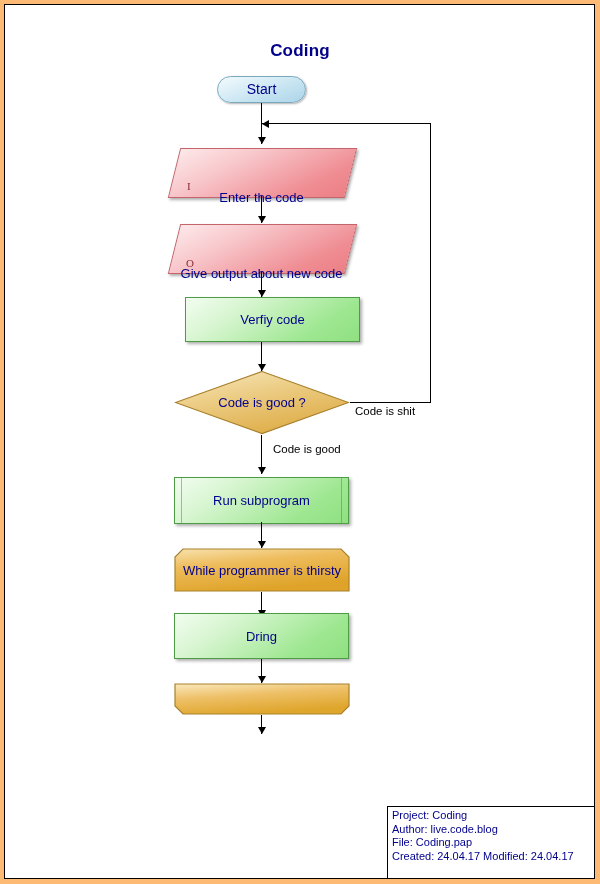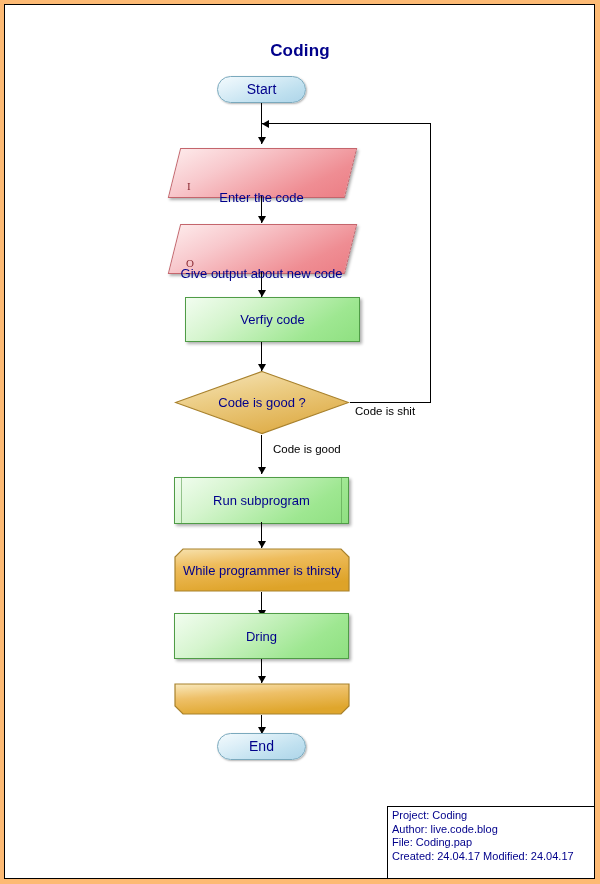--- a/index.html
+++ b/index.html
@@ -280,23 +280,20 @@
         </linearGradient>
       </defs>
       <polygon points="1,1 175,1 175,23 167,31 9,31 1,23" fill="url(#loopGradB)" stroke="#a8812c" stroke-width="1.2"></polygon>
     </svg>
     <span class="label"></span>
   </div>
 
   <div class="conn conn-v" style="left:261px; top:715px; height:19px;"></div>
   <div class="arrow-down" style="left:257.5px; top:727px;"></div>
 
-  <div class="node terminator" style="left:217px; top:733px; width:89px; height:27px;">
-    <span class="label">End</span>
-  </div>
 
   <div id="info-box">
     <div>Project: Coding</div>
     <div>Author: live.code.blog</div>
     <div>File: Coding.pap</div>
     <div>Created: 24.04.17  Modified: 24.04.17</div>
   </div>
 </div>
 
 </body></html>

